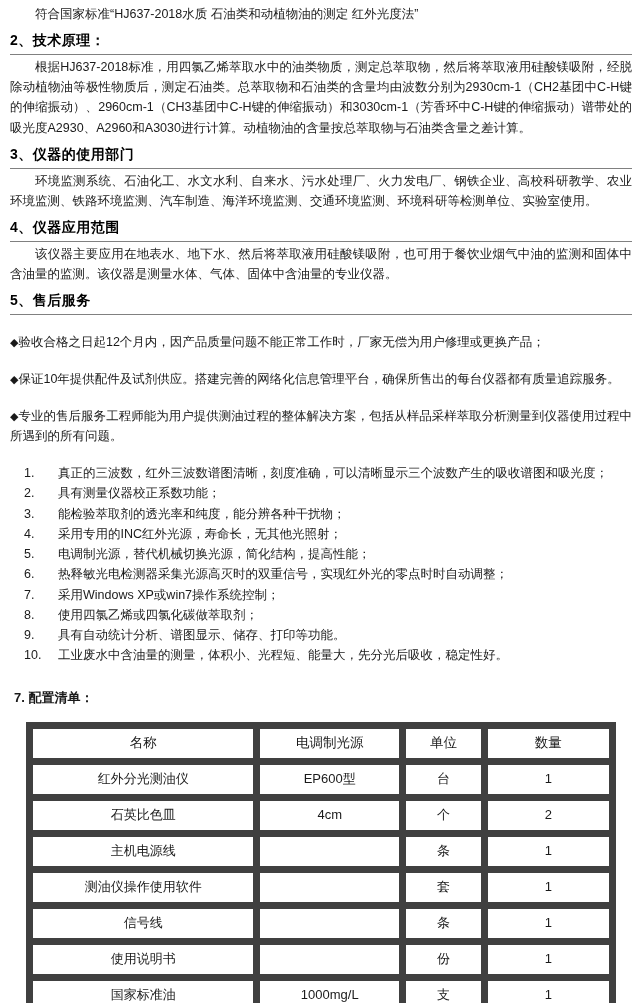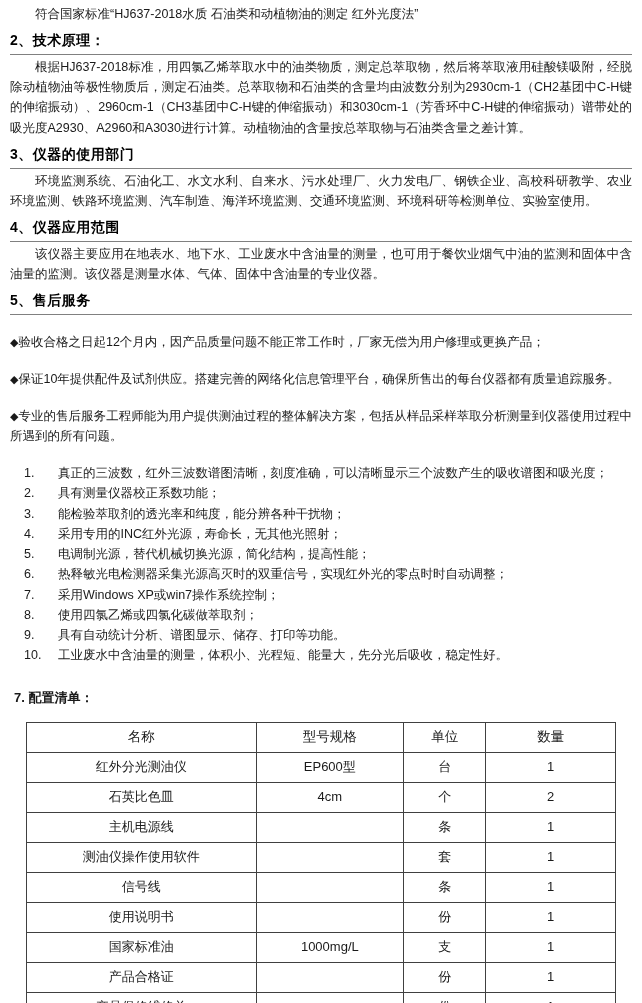--- a/index.html
+++ b/index.html
@@ -78,21 +78,21 @@
     font-size: 13px;
     margin: 22px 0 14px 4px;
   }
   table.config {
     border-collapse: collapse;
     width: 590px;
     margin: 0 auto;
     table-layout: fixed;
   }
   table.config th, table.config td {
-    border: 1px solid #404040;
+    border: 7px solid #404040;
     text-align: center;
     font-size: 13px;
     height: 25px;
     padding: 2px 2px;
     font-weight: normal;
   }
   table.config thead th {
     font-weight: normal;
     font-size: 13.5px;
   }
@@ -118,21 +118,21 @@
     <div class="para indent">根据HJ637-2018标准，用四氯乙烯萃取水中的油类物质，测定总萃取物，然后将萃取液用硅酸镁吸附，经脱除动植物油等极性物质后，测定石油类。总萃取物和石油类的含量均由波数分别为2930cm-1（CH2基团中C-H键的伸缩振动）、2960cm-1（CH3基团中C-H键的伸缩振动）和3030cm-1（芳香环中C-H键的伸缩振动）谱带处的吸光度A2930、A2960和A3030进行计算。动植物油的含量按总萃取物与石油类含量之差计算。</div>
   </div>
 
   <div class="section">
     <div class="sec-head underline">3、仪器的使用部门</div>
     <div class="para indent">环境监测系统、石油化工、水文水利、自来水、污水处理厂、火力发电厂、钢铁企业、高校科研教学、农业环境监测、铁路环境监测、汽车制造、海洋环境监测、交通环境监测、环境科研等检测单位、实验室使用。</div>
   </div>
 
   <div class="section">
     <div class="sec-head underline">4、仪器应用范围</div>
-    <div class="para indent">该仪器主要应用在地表水、地下水、工业废水中含油量的测量，也可用于餐饮业烟气中油的监测和固体中含油量的监测。该仪器是测量水体、气体、固体中含油量的专业仪器。</div>
+    <div class="para indent">该仪器主要应用在地表水、地下水、然后将萃取液用硅酸镁吸附，也可用于餐饮业烟气中油的监测和固体中含油量的监测。该仪器是测量水体、气体、固体中含油量的专业仪器。</div>
   </div>
 
   <div class="section">
     <div class="sec-head underline">5、售后服务</div>
     <div class="para bullet-line"><span class="diamond">◆</span><span>验收合格之日起12个月内，因产品质量问题不能正常工作时，厂家无偿为用户修理或更换产品；</span></div>
     <div class="para bullet-line"><span class="diamond">◆</span><span>保证10年提供配件及试剂供应。搭建完善的网络化信息管理平台，确保所售出的每台仪器都有质量追踪服务。</span></div>
     <div class="para bullet-line"><span class="diamond">◆</span><span>专业的售后服务工程师能为用户提供测油过程的整体解决方案，包括从样品采样萃取分析测量到仪器使用过程中所遇到的所有问题。</span></div>
   </div>
 
   <div class="section">
@@ -155,21 +155,21 @@
     <table class="config">
       <colgroup>
         <col class="c1">
           <col class="c2">
           <col class="c3">
           <col class="c4">
       </colgroup>
       <thead>
         <tr>
           <th>名称</th>
-          <th>型号规格</th>
+          <th>电调制光源</th>
           <th>单位</th>
           <th>数量</th>
         </tr>
       </thead>
       <tbody>
         <tr>
           <td>红外分光测油仪</td>
           <td class="latin">EP600型</td>
           <td>台</td>
           <td>1</td>

